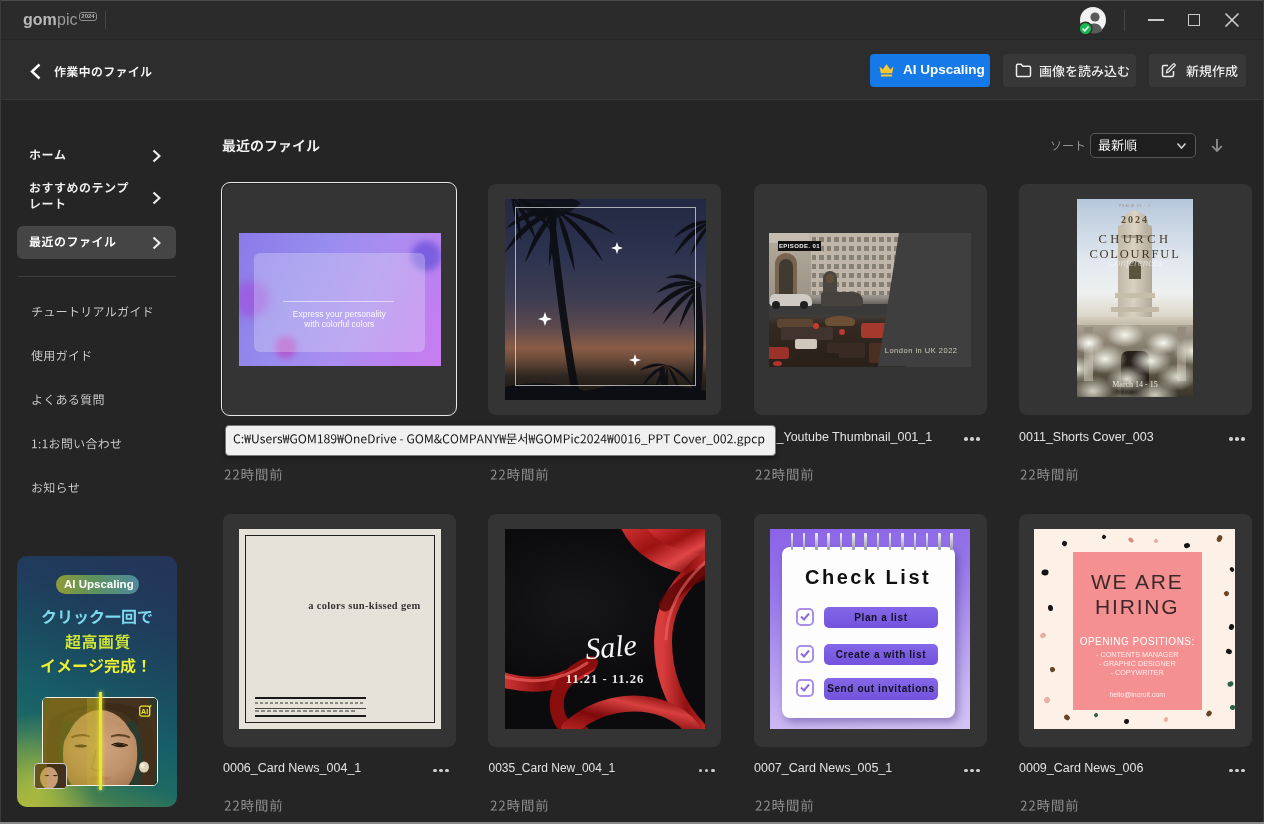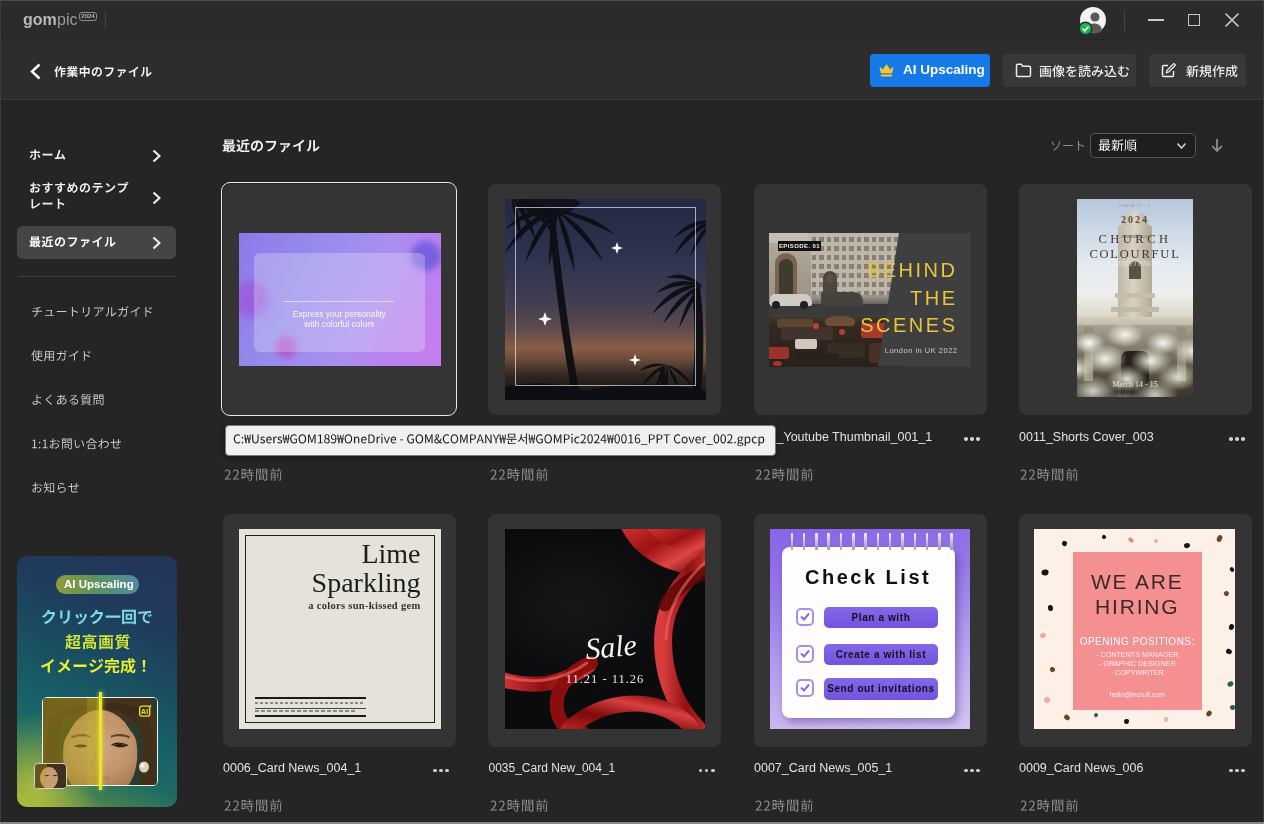--- a/index.html
+++ b/index.html
@@ -298,21 +298,20 @@
 <div style="position:absolute;left:26px;top:106px;width:22px;height:10px;border-radius:2px;background:#d5cec2"></div>
 <div style="position:absolute;left:-2px;top:114px;width:22px;height:12px;border-radius:3px;background:#9c2b22"></div>
 <div style="position:absolute;left:58px;top:110px;width:38px;height:15px;border-radius:3px;background:#30231b"></div>
 <div style="position:absolute;left:28px;top:120px;width:42px;height:11px;border-radius:2px;background:#221812"></div>
 <div style="position:absolute;left:100px;top:110px;width:30px;height:20px;border-radius:3px;background:#44281a"></div>
 <div style="position:absolute;left:4px;top:128px;width:9px;height:5px;border-radius:50%;background:#b02c24"></div>
 <div style="position:absolute;left:44px;top:90px;width:6px;height:6px;border-radius:50%;background:#c8392c"></div>
 <div style="position:absolute;left:70px;top:96px;width:6px;height:6px;border-radius:50%;background:#bc3428"></div>
 <div style="position:absolute;left:0;top:0;width:137px;height:133.5px;background:rgba(150,145,135,.08)"></div>
 <div style="position:absolute;left:0;top:0;width:201.5px;height:133.5px;background:#3f3f3f;clip-path:polygon(64.5% 0,100% 0,100% 100%,54% 100%)"></div>
-<div style="position:absolute;right:13px;top:24px;text-align:right;font-size:20px;line-height:27.5px;letter-spacing:2.5px;color:#e7c53c">BEHIND<br>THE<br>SCENES</div>
 <div style="position:absolute;right:13px;top:113px;font-size:7.5px;letter-spacing:0.5px;color:#cfcabc">London in UK 2022</div>
 <div style="position:absolute;left:9px;top:8px;width:43px;height:9.5px;background:#111;color:#f0f0f0;font-size:6px;font-weight:bold;text-align:center;line-height:10px;letter-spacing:0.4px">EPISODE. 01</div>
 </div>
 <div class="a thumb" style="left:1077px;top:199px;width:116px;height:198px;
 background:linear-gradient(180deg,#b6c6da 0%,#cdd9e6 16%,#e4eaf0 34%,#eef0ee 48%,#ddd9cd 58%,#cfc8ba 64%)">
 <div style="position:absolute;left:41px;top:26px;width:34px;height:96px;background:linear-gradient(90deg,#c0b7a6,#d9d1c2 45%,#b2a999);border-radius:3px 3px 0 0"></div>
 <div style="position:absolute;left:45px;top:12px;width:26px;height:22px;background:linear-gradient(90deg,#c4bbaa,#dcd4c6 50%,#b5ac9d);border-radius:13px 13px 0 0"></div>
 <div style="position:absolute;left:44px;top:36px;width:28px;height:3px;background:#aaa190"></div>
 <div style="position:absolute;left:52px;top:62px;width:12px;height:18px;background:#5a543f;border-radius:6px 6px 0 0"></div>
 <div style="position:absolute;left:38px;top:94px;width:40px;height:5px;background:#c6bdab"></div>
@@ -337,21 +336,20 @@
 radial-gradient(ellipse 28px 17px at 58px 82px,#bebeae 0%,rgba(184,184,168,0) 72%)"></div>
 <div style="position:absolute;left:0;top:5px;width:116px;text-align:center;font-size:3.2px;letter-spacing:1px;color:#9a9080">PSALM 29 : 2</div>
 <div style="position:absolute;left:0;top:15px;width:116px;text-align:center;font-size:10px;font-weight:bold;letter-spacing:2px;color:#5d4f38;font-family:'Liberation Serif',serif">2024</div>
 <div style="position:absolute;left:0;top:33px;width:116px;text-align:center;font-size:12.5px;letter-spacing:3.5px;color:#43382a;font-family:'Liberation Serif',serif">CHURCH</div>
 <div style="position:absolute;left:0;top:48px;width:116px;text-align:center;font-size:12.5px;letter-spacing:1.8px;color:#43382a;font-family:'Liberation Serif',serif">COLOURFUL</div>
 <div style="position:absolute;left:0;top:57px;width:116px;text-align:center;font-size:11px;font-style:italic;color:rgba(255,255,255,.55);font-family:'Liberation Serif',serif">Conferences</div>
 <div style="position:absolute;left:0;top:181px;width:116px;text-align:center;font-size:8px;color:#ebe8dd;font-family:'Liberation Serif',serif">March 14 - 15</div>
 </div>
 <div class="a thumb" style="left:238.5px;top:529px;width:202px;height:200px;background:#e5e2da">
 <div style="position:absolute;left:6px;top:6px;right:6px;bottom:6px;border:1.6px solid #1f1f1f"></div>
-<div style="position:absolute;right:20px;top:10px;text-align:right;font-size:28px;line-height:29px;color:#1c1c1c;font-family:'Liberation Serif',serif">Lime<br>Sparkling</div>
 <div style="position:absolute;right:20px;top:71px;font-size:10.5px;font-weight:bold;color:#333;font-family:'Liberation Serif',serif;letter-spacing:0.3px">a colors sun-kissed gem</div>
 <div style="position:absolute;left:16px;top:168px;width:111px;height:2.2px;background:#1a1a1a"></div>
 <div style="position:absolute;left:16px;top:173px;width:108px;height:2px;background:repeating-linear-gradient(90deg,#8a8a84 0 3px,rgba(0,0,0,0) 3px 5px)"></div>
 <div style="position:absolute;left:16px;top:178.5px;width:111px;height:1px;background:#444"></div>
 <div style="position:absolute;left:16px;top:181px;width:100px;height:2px;background:repeating-linear-gradient(90deg,#8a8a84 0 4px,rgba(0,0,0,0) 4px 6px)"></div>
 <div style="position:absolute;left:16px;top:186px;width:111px;height:2.2px;background:#1a1a1a"></div>
 </div>
 <div class="a thumb" style="left:505px;top:529px;width:200px;height:200px;
 background:radial-gradient(ellipse 150px 110px at 35% 38%,#17171a 0%,#0b0b0d 75%),#0b0b0d">
 <svg width="200" height="200" viewBox="0 0 200 200" style="position:absolute;left:0;top:0">
@@ -380,21 +378,21 @@
 <path d="M206 28 C176 50 158 78 158 112 C158 148 170 178 196 204" stroke="url(#rb3)" stroke-width="18"></path>
 <path d="M204 42 C186 48 170 60 160 76" stroke="#5e0606" stroke-width="13" opacity="0.85"></path>
 <path d="M-8 149 C28 161 60 155 84 136" stroke="url(#rb3)" stroke-width="15"></path>
 <path d="M86 134 C60 144 46 166 54 188 C58 198 66 204 78 204" stroke="#8a0e0e" stroke-width="14"></path>
 <path d="M64 200 C90 176 128 168 160 180 C174 186 184 194 188 202" stroke="url(#rb2)" stroke-width="16"></path>
 <path d="M-8 145 C26 158 58 151 82 134" stroke="#f06060" stroke-width="3" opacity="0.7"></path>
 <path d="M204 30 C178 52 162 78 161 110" stroke="#f27070" stroke-width="3" opacity="0.55"></path>
 </g>
 </svg>
 <div style="position:absolute;left:6px;top:101px;width:200px;text-align:center;font-size:30px;font-style:italic;color:#f5f5f5;font-family:'Liberation Serif',serif;transform:rotate(-5deg)">Sale</div>
-<div style="position:absolute;left:0;top:143px;width:200px;text-align:center;font-size:12.5px;letter-spacing:1px;color:#ece8e8;font-family:'Liberation Serif',serif;font-weight:normal">11.21 - 11.26</div>
+<div style="position:absolute;left:0;top:143px;width:200px;text-align:center;font-size:12.5px;letter-spacing:1px;color:#ece8e8;font-family:'Liberation Serif',serif;font-weight:bold">11.21 - 11.26</div>
 </div>
 <div class="a thumb" style="left:770px;top:529px;width:200px;height:200px;
 background:linear-gradient(170deg,#8a63e6 0%,#9678e9 30%,#b49cef 60%,#cbb8f2 85%,#d4c4f4 100%)">
 <div style="position:absolute;left:11.6px;top:17.7px;width:173px;height:171px;background:#fdfdfd;border-radius:8px;box-shadow:3px 4px 8px rgba(60,40,120,.45)"></div>
 <div style="position:absolute;left:20.5px;top:4px;width:2.5px;height:17px;background:linear-gradient(180deg,#f0f0f4,#9a9aa8);border-radius:1px"></div>
     <div style="position:absolute;left:32.8px;top:4px;width:2.5px;height:17px;background:linear-gradient(180deg,#f0f0f4,#9a9aa8);border-radius:1px"></div>
     <div style="position:absolute;left:45.1px;top:4px;width:2.5px;height:17px;background:linear-gradient(180deg,#f0f0f4,#9a9aa8);border-radius:1px"></div>
     <div style="position:absolute;left:57.400000000000006px;top:4px;width:2.5px;height:17px;background:linear-gradient(180deg,#f0f0f4,#9a9aa8);border-radius:1px"></div>
     <div style="position:absolute;left:69.7px;top:4px;width:2.5px;height:17px;background:linear-gradient(180deg,#f0f0f4,#9a9aa8);border-radius:1px"></div>
     <div style="position:absolute;left:82.0px;top:4px;width:2.5px;height:17px;background:linear-gradient(180deg,#f0f0f4,#9a9aa8);border-radius:1px"></div>
@@ -404,21 +402,21 @@
     <div style="position:absolute;left:131.2px;top:4px;width:2.5px;height:17px;background:linear-gradient(180deg,#f0f0f4,#9a9aa8);border-radius:1px"></div>
     <div style="position:absolute;left:143.5px;top:4px;width:2.5px;height:17px;background:linear-gradient(180deg,#f0f0f4,#9a9aa8);border-radius:1px"></div>
     <div style="position:absolute;left:155.8px;top:4px;width:2.5px;height:17px;background:linear-gradient(180deg,#f0f0f4,#9a9aa8);border-radius:1px"></div>
     <div style="position:absolute;left:168.10000000000002px;top:4px;width:2.5px;height:17px;background:linear-gradient(180deg,#f0f0f4,#9a9aa8);border-radius:1px"></div>
     <div style="position:absolute;left:180.4px;top:4px;width:2.5px;height:17px;background:linear-gradient(180deg,#f0f0f4,#9a9aa8);border-radius:1px"></div>
 <div style="position:absolute;left:11.6px;top:37px;width:173px;text-align:center;font-size:20px;font-weight:bold;letter-spacing:2.5px;color:#101010;white-space:nowrap">Check List</div>
 <div style="position:absolute;left:25.6px;top:78.5px;width:18px;height:18px;background:#fff;border:2px solid #a98fe8;border-radius:5px"></div>
 <svg style="position:absolute;left:28.6px;top:81.5px" width="12" height="11" viewBox="0 0 12 11">
       <path d="M2 5.5 L5 8.5 L10 2.5" fill="none" stroke="#8a68e0" stroke-width="2"></path>
     </svg>
-<div style="position:absolute;left:53.6px;top:77.5px;width:114.7px;height:21.5px;background:linear-gradient(180deg,#8468e8,#7352dd);border-radius:5px;font-size:10px;font-weight:bold;text-align:center;line-height:21.5px;letter-spacing:0.6px;color:#12101f;white-space:nowrap">Plan a with</div>
+<div style="position:absolute;left:53.6px;top:77.5px;width:114.7px;height:21.5px;background:linear-gradient(180deg,#8468e8,#7352dd);border-radius:5px;font-size:10px;font-weight:bold;text-align:center;line-height:21.5px;letter-spacing:0.6px;color:#12101f;white-space:nowrap">Plan a list</div>
     <div style="position:absolute;left:25.6px;top:115.5px;width:18px;height:18px;background:#fff;border:2px solid #a98fe8;border-radius:5px"></div>
 <svg style="position:absolute;left:28.6px;top:118.5px" width="12" height="11" viewBox="0 0 12 11">
       <path d="M2 5.5 L5 8.5 L10 2.5" fill="none" stroke="#8a68e0" stroke-width="2"></path>
     </svg>
 <div style="position:absolute;left:53.6px;top:114.5px;width:114.7px;height:21.5px;background:linear-gradient(180deg,#8468e8,#7352dd);border-radius:5px;font-size:10px;font-weight:bold;text-align:center;line-height:21.5px;letter-spacing:0.6px;color:#12101f;white-space:nowrap">Create a with list</div>
     <div style="position:absolute;left:25.6px;top:150px;width:18px;height:18px;background:#fff;border:2px solid #a98fe8;border-radius:5px"></div>
 <svg style="position:absolute;left:28.6px;top:153px" width="12" height="11" viewBox="0 0 12 11">
       <path d="M2 5.5 L5 8.5 L10 2.5" fill="none" stroke="#8a68e0" stroke-width="2"></path>
     </svg>
 <div style="position:absolute;left:53.6px;top:149px;width:114.7px;height:21.5px;background:linear-gradient(180deg,#8468e8,#7352dd);border-radius:5px;font-size:10px;font-weight:bold;text-align:center;line-height:21.5px;letter-spacing:0.6px;color:#12101f;white-space:nowrap">Send out invitations</div>

